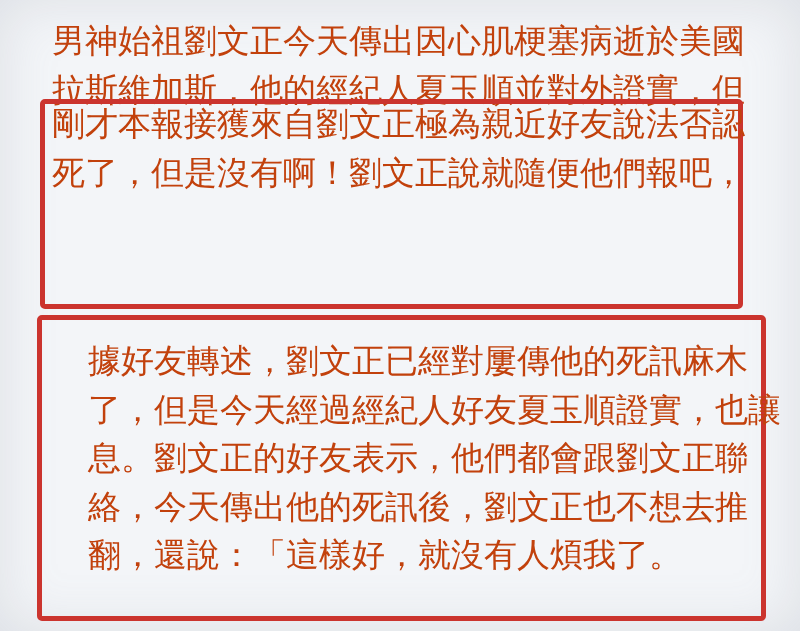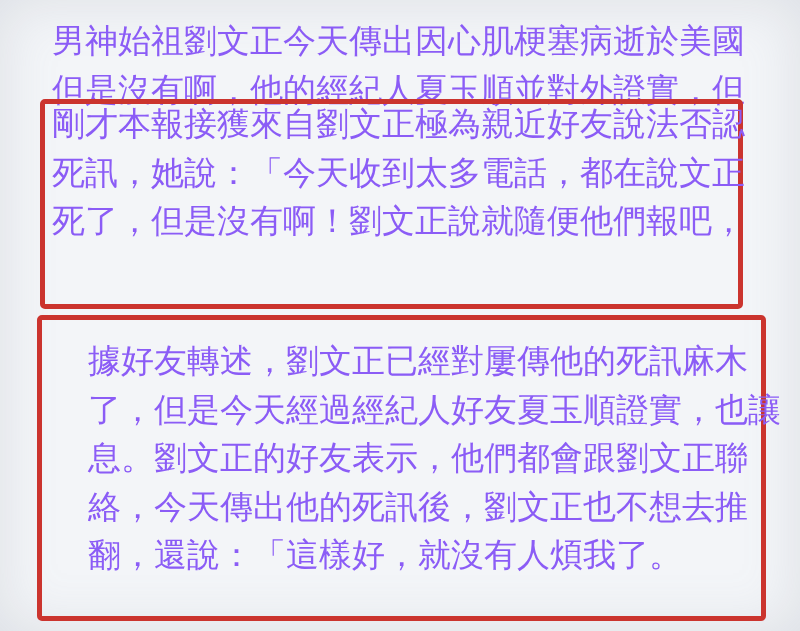--- a/index.html
+++ b/index.html
@@ -45,32 +45,31 @@
     width: 729px;
     height: 306px;
   }
   .para-intro { top: 17px; }
   .para-claim { top: 100px; }
   .para-detail { top: 337px; margin-left: 36px; }
 </style>
 </head>
 <body>
 
-<div class="screenshot" style="background: rgb(243, 245, 248); color: #8b5cf6; padding-left: 24px;">
+<div class="screenshot" style="background: rgb(243, 245, 248); color: #c2410c; padding-left: 24px;">
 
   <div class="text-block para-intro">
     <div class="text-line">男神始祖劉文正今天傳出因心肌梗塞病逝於美國</div>
-    <div class="text-line">但是沒有啊，他的經紀人夏玉順並對外證實，但</div>
+    <div class="text-line">拉斯維加斯，他的經紀人夏玉順並對外證實，但</div>
   </div>
 
   <div class="highlight-box box-1" style="border-color: rgb(203, 52, 46);"></div>
 
   <div class="text-block para-claim">
     <div class="text-line">剛才本報接獲來自劉文正極為親近好友說法否認</div>
-    <div class="text-line">死訊，她說：「今天收到太多電話，都在說文正</div>
     <div class="text-line">死了，但是沒有啊！劉文正說就隨便他們報吧，</div>
   </div>
 
   <div class="highlight-box box-2" style="border-color: rgb(203, 52, 46);"></div>
 
   <div class="text-block para-detail">
     <div class="text-line">據好友轉述，劉文正已經對屢傳他的死訊麻木</div>
     <div class="text-line">了，但是今天經過經紀人好友夏玉順證實，也讓</div>
     <div class="text-line">息。劉文正的好友表示，他們都會跟劉文正聯</div>
     <div class="text-line">絡，今天傳出他的死訊後，劉文正也不想去推</div>

